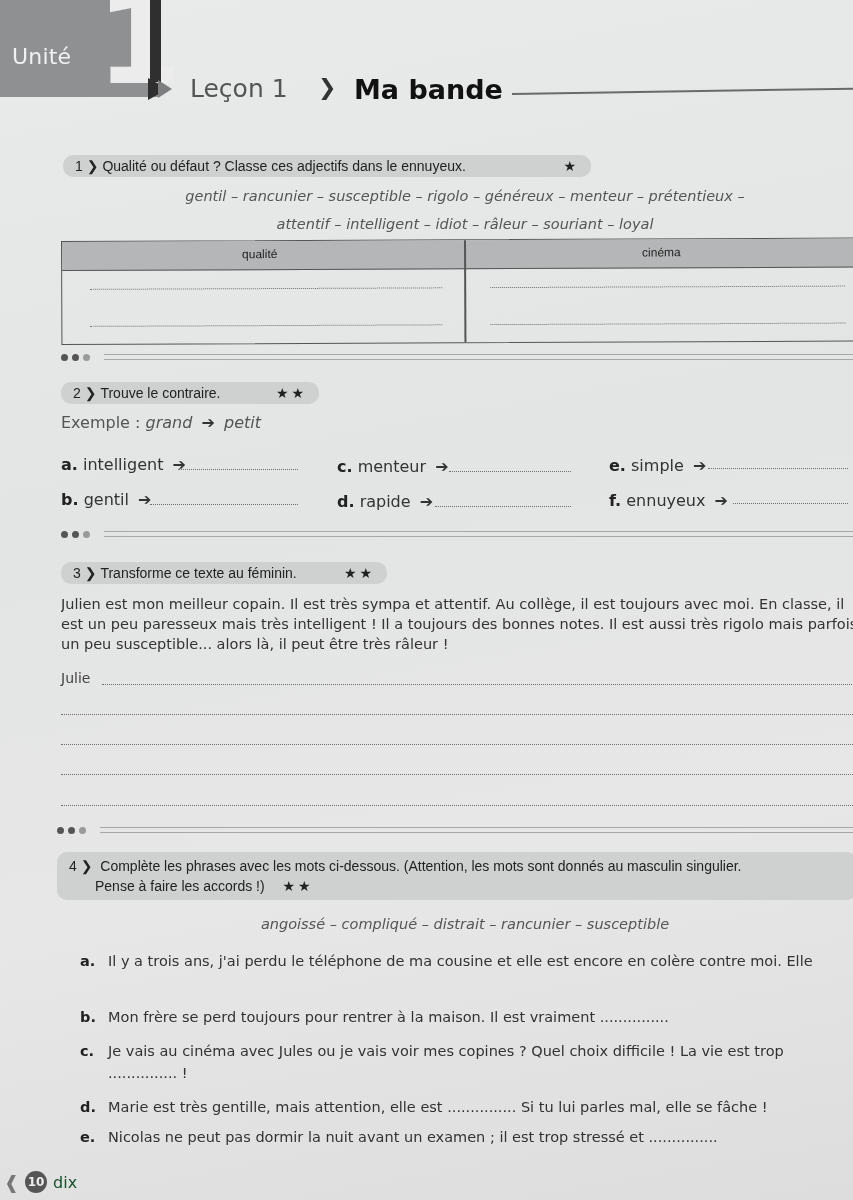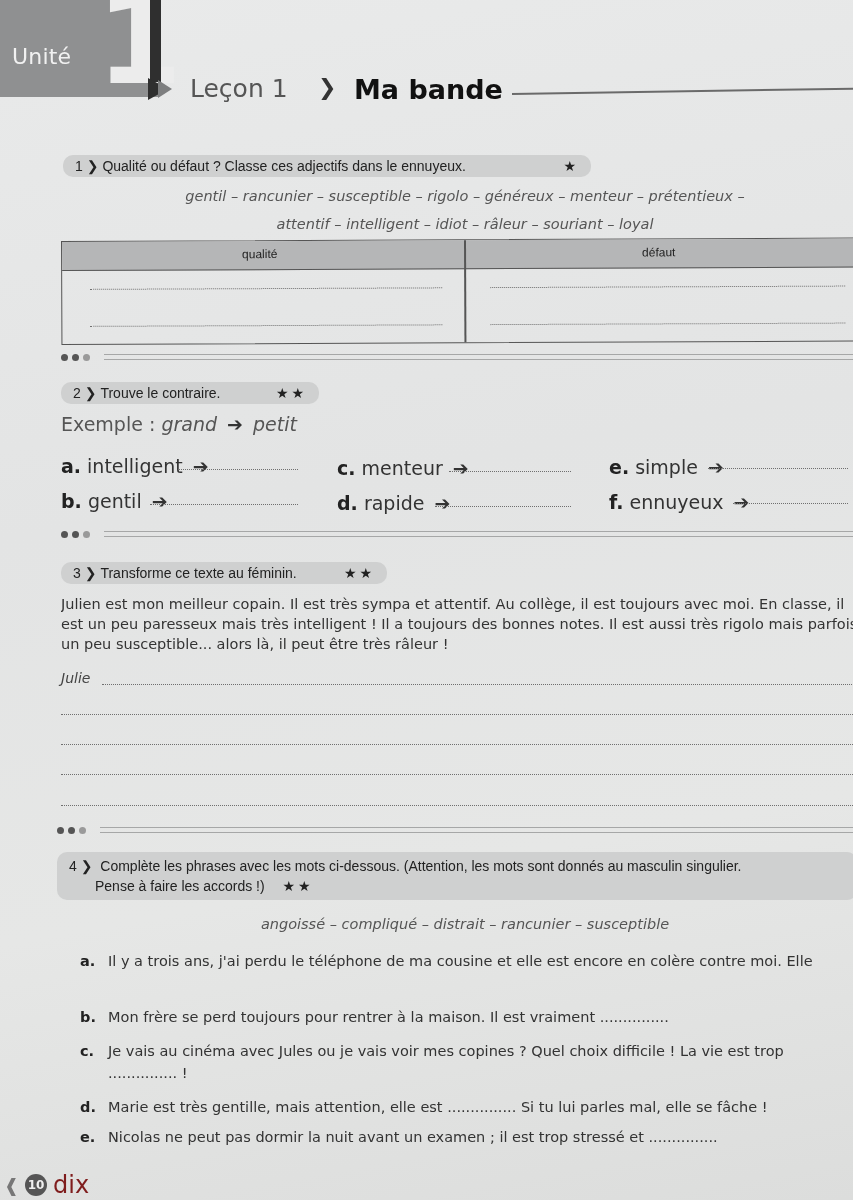--- a/index.html
+++ b/index.html
@@ -84,42 +84,42 @@
     position: absolute; border-bottom: 1.5px dotted #6f6f6f; height: 1px;
   }
 
   
   .sep-dots { position: absolute; display: flex; gap: 4px; }
   .sep-dots span { width: 7px; height: 7px; border-radius: 50%; display: block; }
   .sep-lines {
     position: absolute; height: 6px; border-top: 1.5px solid #a6a7a7; border-bottom: 1.5px solid #a6a7a7;
   }
 
-  .body-text { position: absolute; font-size: 19px; color: #333; white-space: nowrap; }
+  .body-text { position: absolute; font-size: 16px; color: #333; white-space: nowrap; }
   .letter { font-weight: bold; color: #222; }
   .arrow { font-weight: bold; color: #333; margin: 0 4px; }
 
   .para {
     position: absolute; left: 61px; top: 594px; width: 800px; font-size: 14.5px; color: #333;
     line-height: 20px; white-space: nowrap;
   }
   .para div { overflow: hidden; }
 
   .sentence {
     position: absolute; left: 80px; font-size: 14.5px; color: #333; line-height: 22px; white-space: nowrap;
   }
   .sentence .l { font-weight: bold; display: inline-block; width: 28px; color: #222; }
 
   .footer { position: absolute; left: 4px; top: 1171px; display: flex; align-items: center; gap: 6px; }
   .page-circle {
     width: 22px; height: 22px; border-radius: 50%; background: #555; color: #eee;
     font-size: 12px; font-weight: bold; display: flex; align-items: center; justify-content: center;
   }
   .page-bracket { font-size: 18px; color: #777; font-weight: bold; }
-  .page-word { font-size: 24px; color: #7f1d1d; }
+  .page-word { font-size: 16px; color: #14532d; }
 </style>
 </head>
 <body>
 
 <div class="unit-tab"></div>
 <div class="unit-number">1</div>
 <div class="unit-label">Unité</div>
 <div class="unit-bar"></div>
 <div class="unit-chevron"></div>
 <div class="unit-chevron2"></div>
@@ -135,21 +135,21 @@
 </div>
 <div class="word-list" style="left:150px; top:182px; width:630px;">
   <div>gentil – rancunier – susceptible – rigolo – généreux – menteur – prétentieux –</div>
   <div>attentif – intelligent – idiot – râleur – souriant – loyal</div>
 </div>
 
 <div class="adj-table">
   <div class="head"></div>
   <div class="col-div"></div>
   <div class="h-label" style="left:180px;">qualité</div>
-  <div class="h-label" style="left:580px;">défaut</div>
+  <div class="h-label" style="left:580px;">cinéma</div>
   <div class="dots" style="left:28px; top:47px; width:352px;"></div>
   <div class="dots" style="left:28px; top:84px; width:352px;"></div>
   <div class="dots" style="left:428px; top:47px; width:355px;"></div>
   <div class="dots" style="left:428px; top:84px; width:355px;"></div>
 </div>
 
 <div class="sep-dots" style="left:61px; top:354px;">
   <span style="background:#555;"></span>
     <span style="background:#555;"></span>
     <span style="background:#9a9a9a;"></span>
@@ -221,21 +221,21 @@
   <span class="num">3 ❯</span>
   <span>Transforme ce texte au féminin.</span>
   <span class="stars">★★</span>
 </div>
 <div class="para">
   <div>Julien est mon meilleur copain. Il est très sympa et attentif. Au collège, il est toujours avec moi. En classe, il</div>
   <div>est un peu paresseux mais très intelligent ! Il a toujours des bonnes notes. Il est aussi très rigolo mais parfois</div>
   <div>un peu susceptible... alors là, il peut être très râleur !</div>
 </div>
 
-<div class="body-text" style="left:61px; top:670px; font-style:italic; color:#444; font-size:14px;">Julie</div>
+<div class="body-text" style="left:61px; top:670px; color:#444; font-size:14px;">Julie</div>
 <div class="dots" style="left:102px; top:684px; width:760px;"></div>
 <div class="dots" style="left:61px; top:714px; width:800px;"></div>
 <div class="dots" style="left:61px; top:744px; width:800px;"></div>
 <div class="dots" style="left:61px; top:774px; width:800px;"></div>
 <div class="dots" style="left:61px; top:805px; width:800px;"></div>
 
 <div class="sep-dots" style="left:57px; top:827px;">
   <span style="background:#555;"></span>
     <span style="background:#555;"></span>
     <span style="background:#9a9a9a;"></span>

